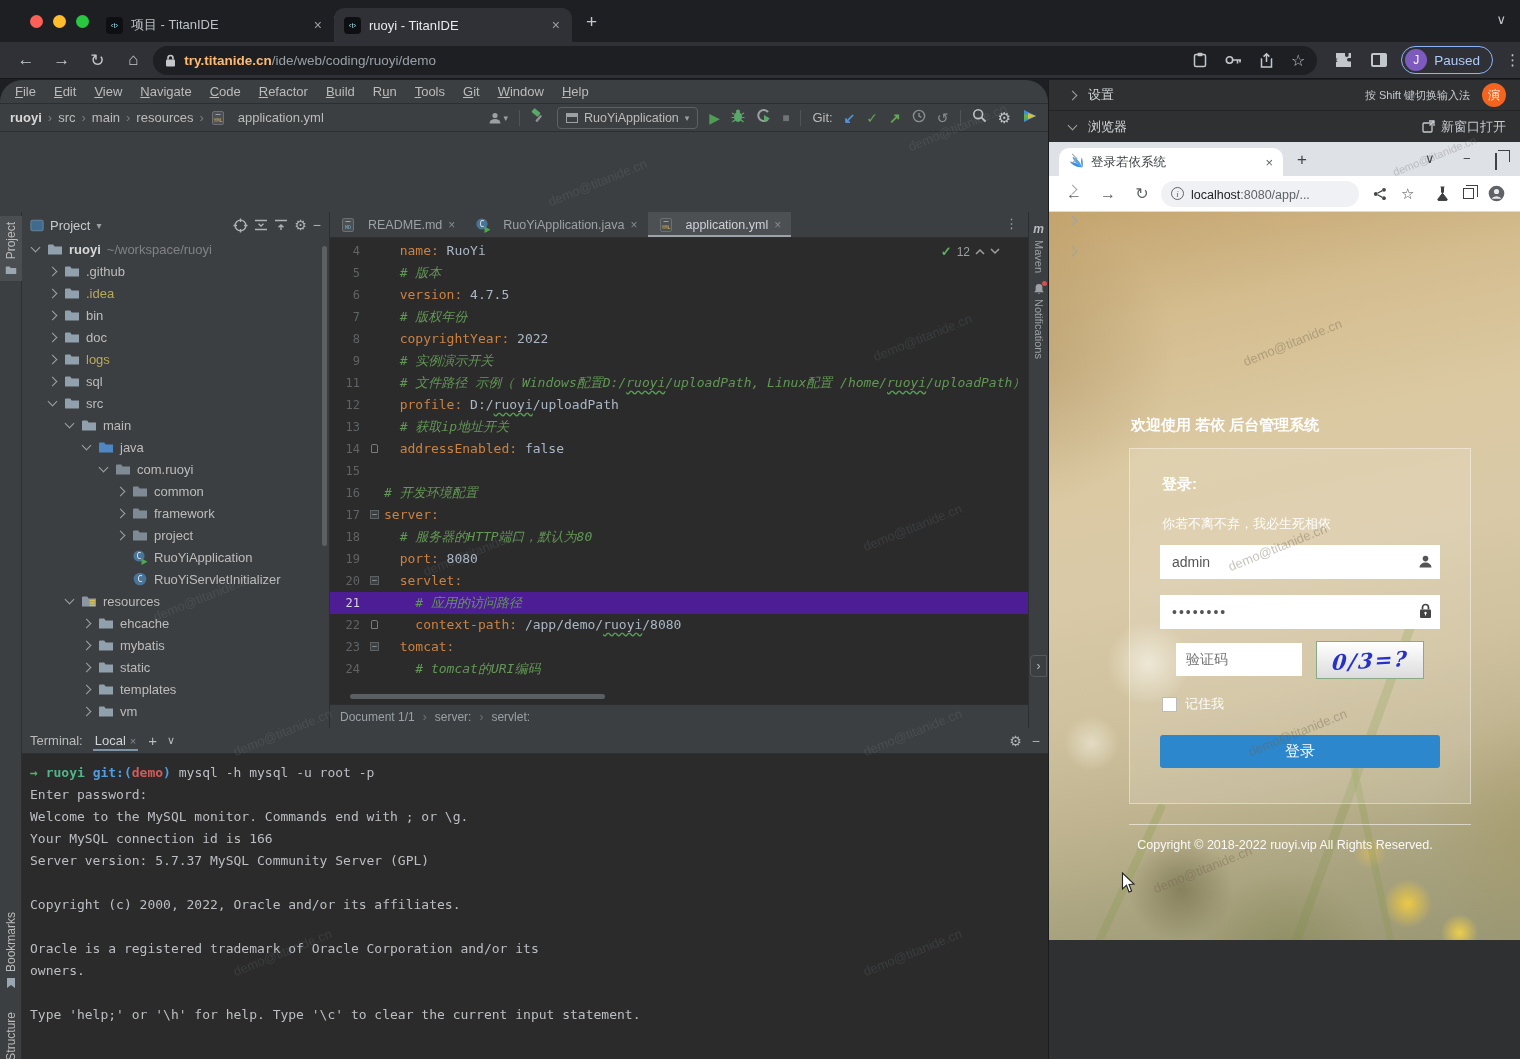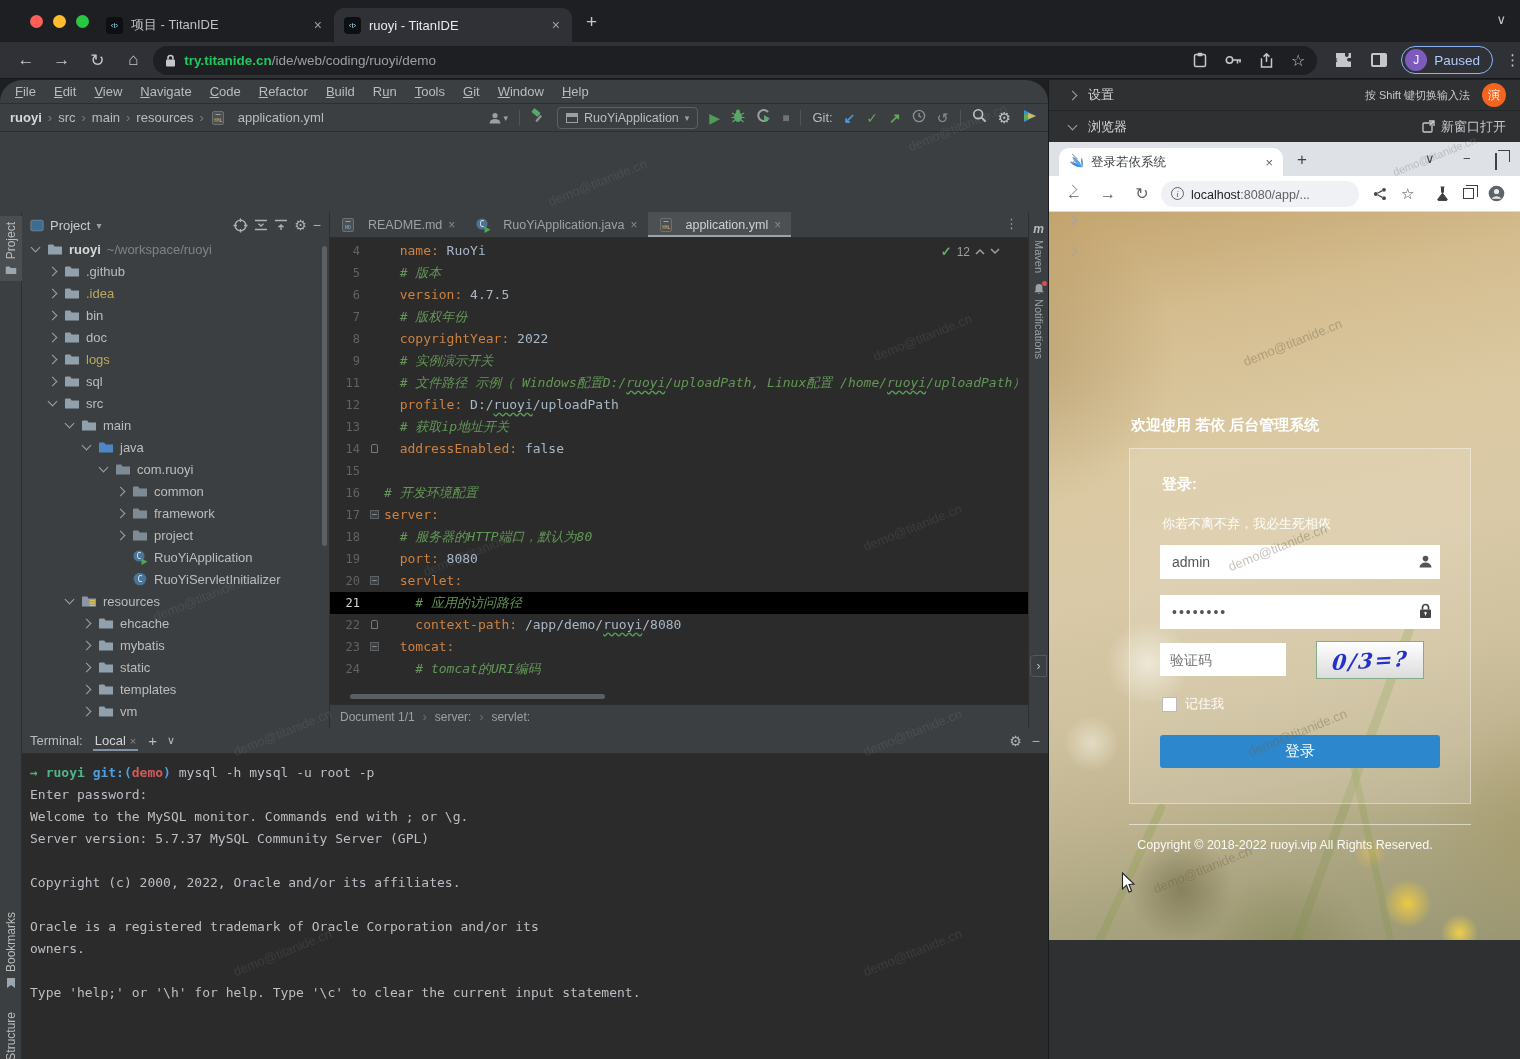--- a/index.html
+++ b/index.html
@@ -21,21 +21,21 @@
     font-size:8px; display:flex; align-items:center; justify-content:center; flex:none; }
   .ctitle { flex:1; white-space:nowrap; overflow:hidden; }
   .cx { color:#9aa0a6; font-size:14px; padding:0 2px; }
   .newtab { position:absolute; left:586px; top:12px; color:#c3c7cc; font-size:19px; line-height:19px; }
   .tabsearch { position:absolute; right:14px; top:12px; color:#c3c7cc; font-size:13px; }
   .cbar { position:absolute; left:0; top:42px; width:1520px; height:37px; background:#2f3136;
     display:flex; align-items:center; border-bottom:1px solid #16171a; }
   .cbar .nav { color:#c3c7cc; font-size:17px; margin-left:16px; width:20px; text-align:center; }
   .omni { margin-left:10px; width:1176px; height:29px; background:#1d1f23; border-radius:15px;
     display:flex; align-items:center; padding:0 12px; }
-  .omni .dom { color:#22c55e; font-size:13.5px; font-weight:bold; margin-left:8px;text-align:right; }
+  .omni .dom { color:#fdba74; font-size:13.5px; font-weight:bold; margin-left:8px;text-align:right; }
   .omni .pth { color:#9aa0a6; font-size:13.5px; }
   .omni .grow{flex:1}
   .oicon { margin-left:18px; display:flex; align-items:center; }
   .profile { margin-left:14px; height:28px; border:1.5px solid #8ab4f8; border-radius:15px;
     display:flex; align-items:center; padding:2px 12px 2px 3px; gap:7px; }
   .pavatar { width:22px; height:22px; border-radius:50%; background:#7d5bbe; color:#fff;
     font-size:12px; display:flex; align-items:center; justify-content:center; }
   .plabel { color:#aecbfa; font-size:13.5px; }
   .kebab { color:#c3c7cc; font-size:15px; margin-left:12px; letter-spacing:0; }
   .sbox { width:16px; height:14px; border:2px solid #c3c7cc; border-radius:2px; position:relative; }
@@ -93,21 +93,21 @@
 
   #editor { position:absolute; left:330px; top:132px; width:698px; height:516px; background:#2b2b2b; }
   #etabs { height:26px; background:#3c3f41; display:flex; border-bottom:1px solid #2c2e30; }
   .etab { display:flex; align-items:center; gap:6px; padding:0 10px; color:#9da0a4; font-size:12.5px; }
   .etab.on { background:#4c5052; color:#ced0d6; box-shadow:inset 0 -2px 0 #9da2a8; }
   .etab .x { color:#87898c; font-size:12px; }
   .ekebab { margin-left:auto; color:#9da0a4; padding:4px 10px; font-size:13px; }
   #code { position:absolute; left:0; top:28px; width:698px; height:464px; overflow:hidden;
     font-family:"DejaVu Sans Mono", monospace; font-size:13px; line-height:22px; }
   .cl { display:flex; height:22px; }
-  .cl.cur { background:#000000; }
+  .cl.cur { background:#4c1d95; }
   .cl .num { width:36px; text-align:right; color:#606366; font-size:12px; padding-right:6px; flex:none; }
   .cl.cur .num { color:#d6d6d6; }
   .cl .fold { width:18px; flex:none; position:relative; }
   .gfold { position:absolute; left:4px; top:6px; width:9px; height:9px; border:1px solid #5e6163;
     color:#9aa0a6; font-size:9px; line-height:7px; text-align:center; background:#3c3f41; }
   .gpin { position:absolute; left:5px; top:6px; width:7px; height:9px; border:1.3px solid #77797c;
     border-radius:2px 2px 0 0; }
   .cl .txt { white-space:pre; color:#a9b7c6; }
   .c-k { color:#cc8242; } .c-v { color:#a9b7c6; }
   .c-c { color:#629755; font-style:italic; }
@@ -208,22 +208,22 @@
   .tagline { color:#2a6fb2; font-size:6.5px; letter-spacing:1px; margin-top:1px; }
   .welcome { position:absolute; left:82px; top:204px; color:#fff; font-size:15px; font-weight:bold; }
   .lpanel { position:absolute; left:80px; top:236px; width:342px; height:356px;
     background:rgba(255,255,255,.13); border:1px solid rgba(255,255,255,.4); }
   .lhead { position:absolute; left:32px; top:26px; color:#fff; font-size:15px; font-weight:bold; }
   .lslogan { position:absolute; left:32px; top:66px; color:rgba(255,255,255,.96); font-size:13px; }
   .finput { position:absolute; left:30px; width:280px; height:34px; background:#fff; border:none;
     font-size:14px; color:#555; padding:0 34px 0 12px; font-family:inherit; }
   .finput::placeholder { color:#aaa; }
   .fico { position:absolute; color:#555; }
-  .capinput { position:absolute; left:30px; top:194px; width:126px; height:33px; background:#fff;
-    border:none; font-size:14px; color:#555; padding:0 10px; font-family:Liberation Sans, sans-serif; }
+  .capinput { position:absolute; left:46px; top:194px; width:126px; height:33px; background:#fff;
+    border:none; font-size:14px; color:#555; padding:0 10px; font-family:Liberation Serif, serif; }
   .capimg { position:absolute; left:186px; top:192px; width:108px; height:38px;
     background:linear-gradient(#ffffff,#dcdcdc); border:1px solid #86ab86; display:flex;
     align-items:center; justify-content:center; }
   .captext { color:#2531c9; font-size:21px; font-weight:bold; font-style:italic;
     font-family:"DejaVu Serif", serif; transform:rotate(-3deg) skewX(-8deg); letter-spacing:2px; }
   .remember { position:absolute; left:32px; top:246px; display:flex; align-items:center; gap:8px; }
   .cbox { width:15px; height:15px; background:#fff; border:1px solid #bbb; }
   .rlabel { color:rgba(255,255,255,.95); font-size:13px; }
   .loginbtn { position:absolute; left:30px; top:286px; width:280px; height:33px; background:#2d87cc;
     border:none; border-radius:3px; color:#fff; font-size:15px; font-family:inherit; }
@@ -826,20 +826,21 @@
         <span class="plus">+</span>
         <span class="chev">∨</span>
         <span class="grow"></span>
         <span style="color:#afb2b5;font-size:14px">⚙</span>
         <span style="color:#afb2b5;font-size:14px">−</span>
       </div>
       <div id="term">
           <div class="tl"><span class="tp-arrow">→</span>  <span class="tp-dir">ruoyi</span> <span class="tp-git">git:(</span><span class="tp-branch">demo</span><span class="tp-git">)</span> mysql -h mysql -u root -p</div>
           <div class="tl">Enter password: </div>
           <div class="tl">Welcome to the MySQL monitor.  Commands end with ; or \g.</div>
+          <div class="tl">Your MySQL connection id is 166</div>
           <div class="tl">Server version: 5.7.37 MySQL Community Server (GPL)</div>
           <div class="tl">&nbsp;</div>
           <div class="tl">Copyright (c) 2000, 2022, Oracle and/or its affiliates.</div>
           <div class="tl">&nbsp;</div>
           <div class="tl">Oracle is a registered trademark of Oracle Corporation and/or its</div>
           <div class="tl">owners.</div>
           <div class="tl">&nbsp;</div>
           <div class="tl">Type 'help;' or '\h' for help. Type '\c' to clear the current input statement.</div>
           <div class="tl">&nbsp;</div>
         </div>

